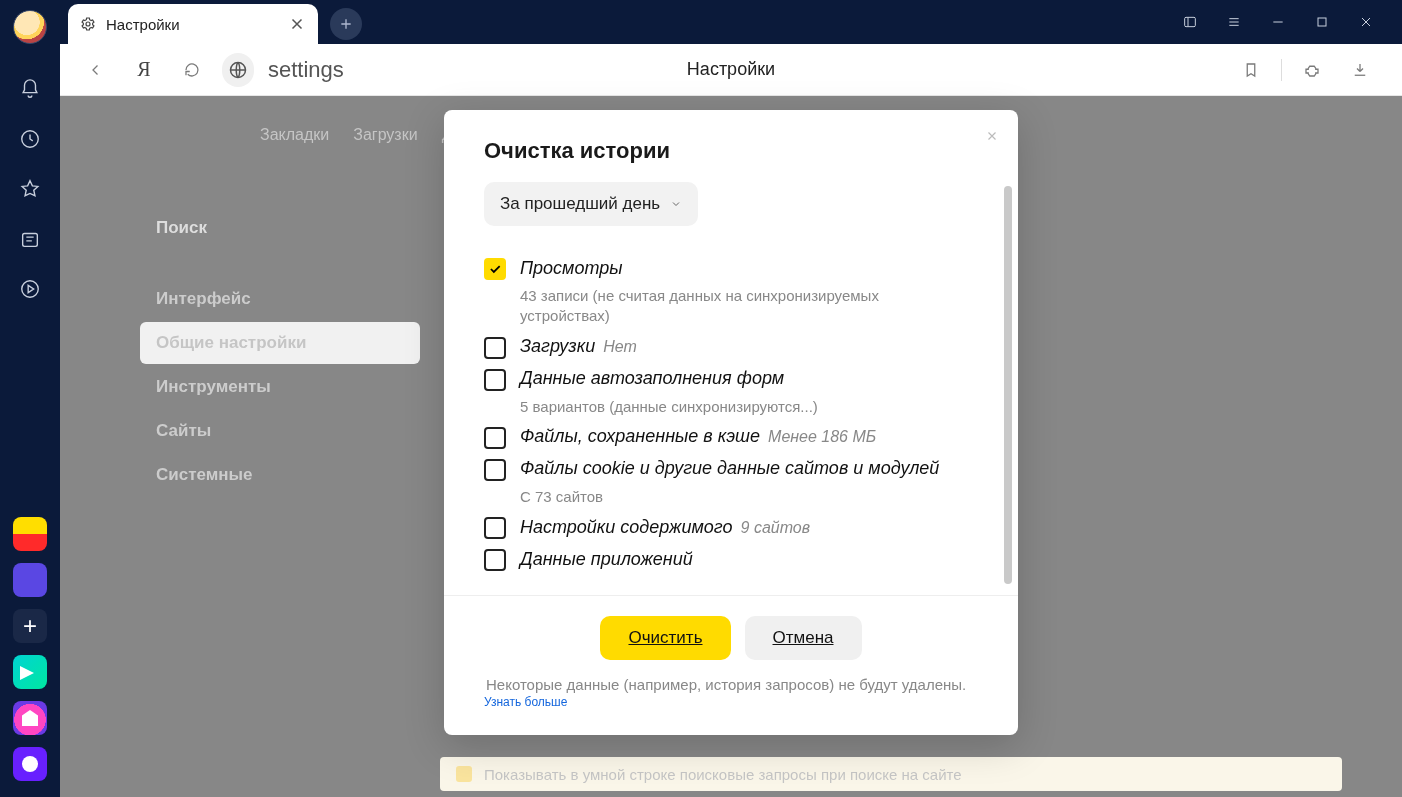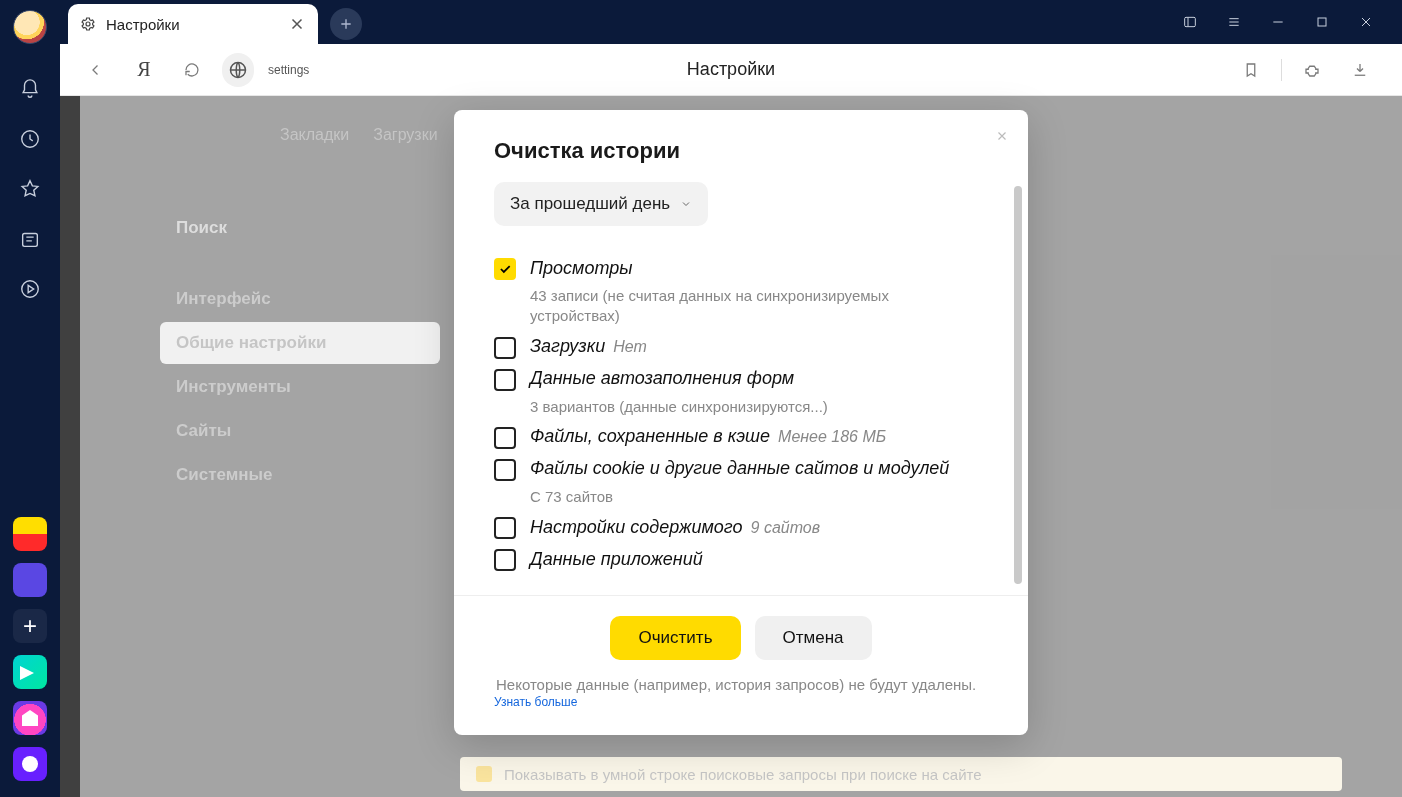--- a/index.html
+++ b/index.html
@@ -63,29 +63,29 @@
   display: flex; align-items: center; padding: 0 18px;
   border-bottom: 1px solid #e7e7e7;
 }
 .tool-btn { width: 36px; height: 36px; display:flex; align-items:center; justify-content:center; cursor:pointer; margin-right: 12px; }
 .tool-btn svg { width:18px; height:18px; stroke:#7a7a7a; fill:none; stroke-width:1.7; }
 .addr-pill {
   display:flex; align-items:center; height:34px; border-radius:17px; background:#f0f0f0;
   padding:0 6px; margin-right: 10px;
 }
 .addr-pill svg { width:20px; height:20px; }
-.addr-text { font-size:12px; color:#555; margin-left: 4px; }
+.addr-text { font-size:22px; color:#555; margin-left: 4px; }
 .toolbar-title { position:absolute; left:50%; transform:translateX(-50%); font-size:18px; color:#222; }
 .toolbar-right { margin-left:auto; display:flex; align-items:center; }
 .toolbar-right .tool-btn { margin: 0 6px; }
 .toolbar-right .sep { width:1px; height:22px; background:#ddd; margin:0 6px; }
 
 
 .content {
-  position:absolute; left:60px; top:96px; right:0; bottom:0; background:#404040;padding-left:20px;
+  position:absolute; left:60px; top:96px; right:0; bottom:0; background:#000000;
 }
 .content-inner {
   position:relative; width:100%; height:100%;
 }
 .nav-tabs {
   display:flex; gap:24px; padding:30px 0 18px 200px; color:#8a8a8a; font-size:16px;
 }
 .sidebar-list {
   position:absolute; left:80px; top:110px; width:280px;font-weight:bold;
 }
@@ -144,21 +144,21 @@
 .opt-main { font-size:18px; color:#111; line-height:1.3; }
 .opt-side { font-size:16px; color:#888; margin-left:8px; }
 .opt-sub { font-size:15px; color:#888; margin:4px 0 6px 36px; line-height:1.35; max-width:430px; }
 
 .modal-footer {
   border-top:1px solid #eee; padding:20px 40px 26px; display:flex; flex-direction:column;
 }
 .btn-row { display:flex; gap:14px; justify-content:center; margin-bottom:16px; }
 .btn {
   height:44px; padding:0 28px; border-radius:10px; font-size:17px; display:flex;
-  align-items:center; justify-content:flex-end; cursor:pointer; border:none;
+  align-items:center; justify-content:flex-end; cursor:pointer; border:none;text-decoration:underline;
 }
 .btn-primary { background:#ffdb00; color:#111; }
 .btn-secondary { background:#f0f0f0; color:#111; }
 .foot-note { font-size:15px; color:#888; padding:0 2px; }
 .foot-link { color:#1466dd; cursor:pointer; font-size:12px; margin-top:2px; }
 </style>
 </head>
 <body>
 
 <div class="left-rail">
@@ -356,21 +356,21 @@
 
         <div class="opt">
           <div class="chk"></div>
           <div class="opt-main"><span>Загрузки</span><span class="opt-side">Нет</span></div>
         </div>
 
         <div class="opt">
           <div class="chk"></div>
           <div class="opt-main"><span>Данные автозаполнения форм</span></div>
         </div>
-        <div class="opt-sub">3 вариантов (данные синхронизируются...)</div>
+        <div class="opt-sub">5 вариантов (данные синхронизируются...)</div>
 
         <div class="opt">
           <div class="chk"></div>
           <div class="opt-main"><span>Файлы, сохраненные в кэше</span><span class="opt-side">Менее 186 МБ</span></div>
         </div>
 
         <div class="opt">
           <div class="chk"></div>
           <div class="opt-main"><span>Файлы cookie и другие данные сайтов и модулей</span></div>
         </div>

